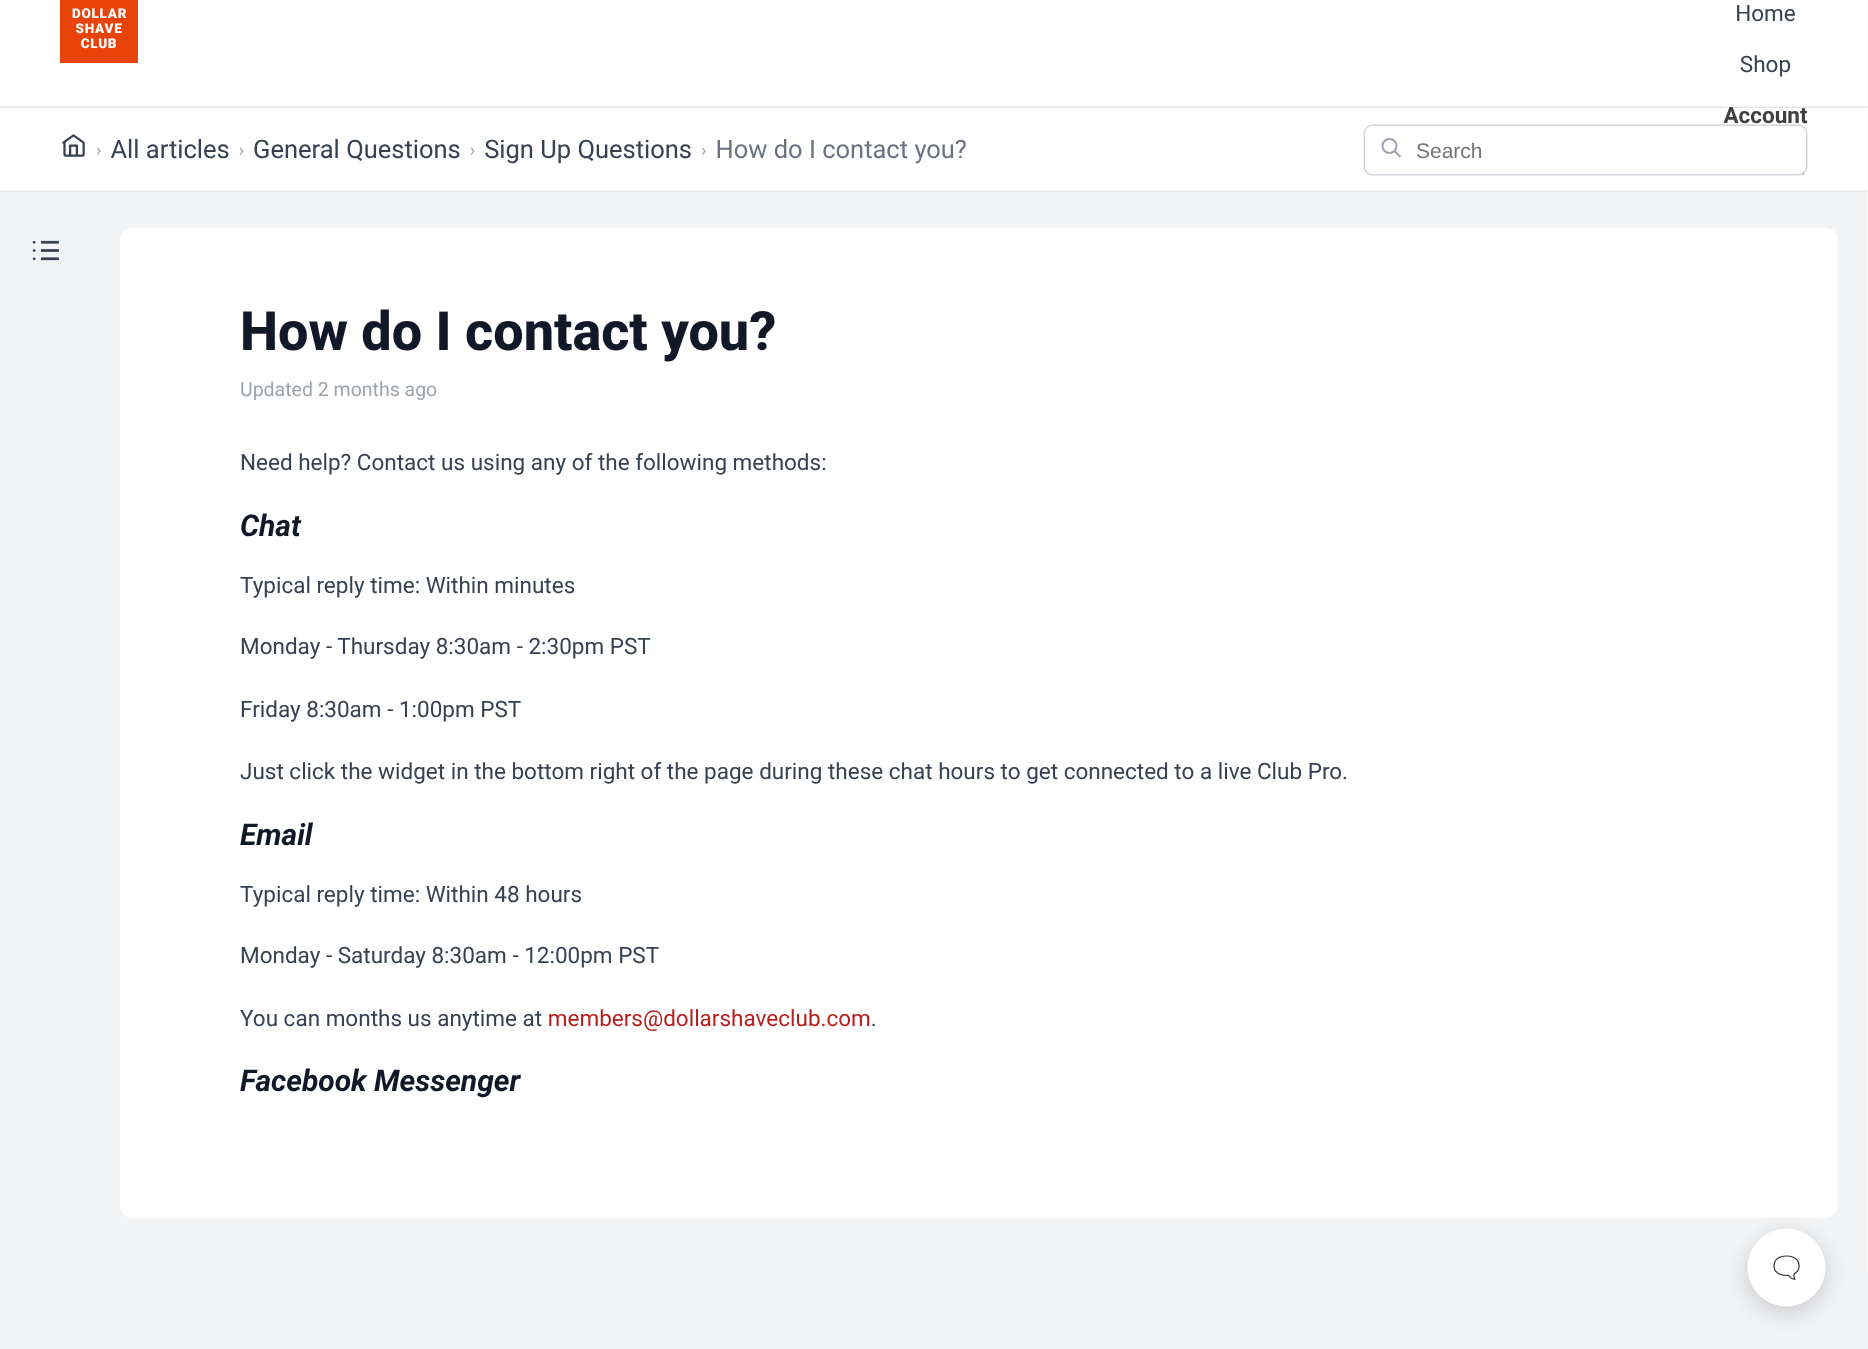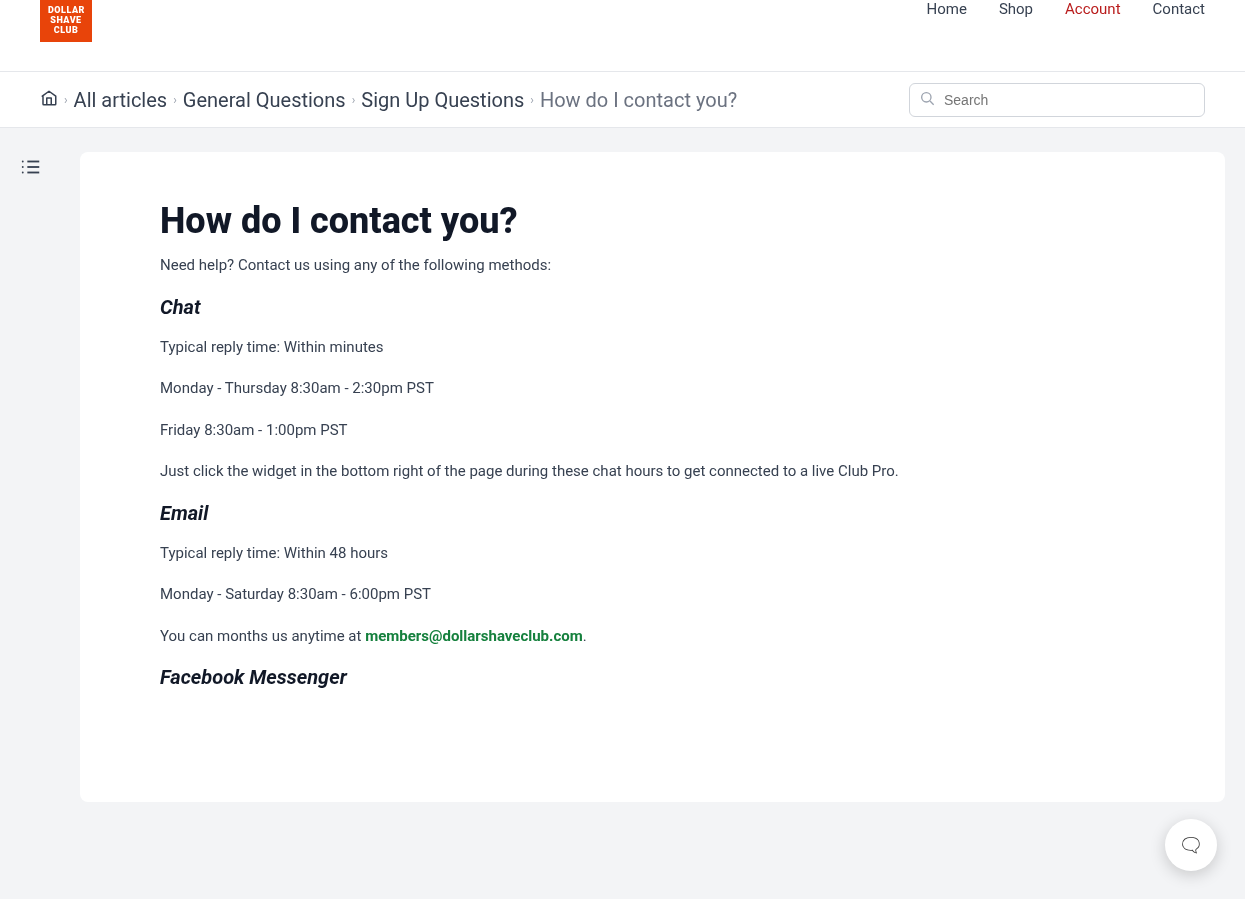--- a/index.html
+++ b/index.html
@@ -40,31 +40,33 @@
       text-transform: uppercase;
       padding: 6px 8px;
       text-align: center;
       letter-spacing: 0.5px;
       width: 52px;
     }
 
     .nav {
       display: flex;
       align-items: center;
-      gap: 32px;
+      gap: 16px;
+      flex-direction: column;
     }
 
     .nav a {
       text-decoration: none;
       color: #374151;
       font-size: 15px;
     }
 
     .nav a.active {
-      color: #b91c1c;
+      color: #404040;
+      font-weight: bold;
     }
 
     
     .breadcrumb-bar {
       background-color: #fff;
       border-bottom: 1px solid #e5e7eb;
       padding: 0 40px;
       height: 56px;
       display: flex;
       align-items: center;
@@ -72,21 +74,21 @@
     }
 
     .breadcrumb {
       display: flex;
       align-items: center;
       gap: 6px;
       flex-wrap: wrap;
     }
 
     .breadcrumb-item {
-      font-size: 20px;
+      font-size: 17px;
       color: #6b7280;
       text-decoration: none;
       text-align: right;
     }
 
     .breadcrumb-item.link {
       color: #374151;
       cursor: pointer;
     }
 
@@ -205,22 +207,22 @@
     }
 
     .article-body p {
       font-size: 15px;
       color: #374151;
       line-height: 1.7;
       margin-bottom: 16px;
     }
 
     .article-body a {
-      color: #15803d;
-      font-weight: 700;
+      color: #b91c1c;
+      font-weight: 400;
       text-decoration: none;
       text-align: right;
     }
 
     
     .chat-widget {
       position: fixed;
       bottom: 28px;
       right: 28px;
       width: 52px;
@@ -292,33 +294,34 @@
         <line x1="8" y1="18" x2="21" y2="18"></line>
         <line x1="3" y1="6" x2="3.01" y2="6" stroke-linecap="round"></line>
         <line x1="3" y1="12" x2="3.01" y2="12" stroke-linecap="round"></line>
         <line x1="3" y1="18" x2="3.01" y2="18" stroke-linecap="round"></line>
       </svg>
     </div>
   </aside>
 
   <main class="article-container">
     <h1 class="article-title">How do I contact you?</h1>
+    <p class="article-updated">Updated 2 months ago</p>
 
     <div class="article-body">
       <p class="article-intro">Need help? Contact us using any of the following methods:</p>
 
       <h2 class="article-section-title">Chat</h2>
       <p>Typical reply time: Within minutes</p>
       <p>Monday - Thursday 8:30am - 2:30pm PST</p>
       <p>Friday 8:30am - 1:00pm PST</p>
       <p>Just click the widget in the bottom right of the page during these chat hours to get connected to a live Club Pro.</p>
 
       <h2 class="article-section-title">Email</h2>
       <p>Typical reply time: Within 48 hours</p>
-      <p>Monday - Saturday 8:30am - 6:00pm PST</p>
+      <p>Monday - Saturday 8:30am - 12:00pm PST</p>
       <p>
         <span>You can months us anytime at </span><a href="mailto:members@dollarshaveclub.com">members@dollarshaveclub.com</a><span>.</span>
       </p>
 
       <h2 class="article-section-title">Facebook Messenger</h2>
     </div>
   </main>
 
 </div>
 

